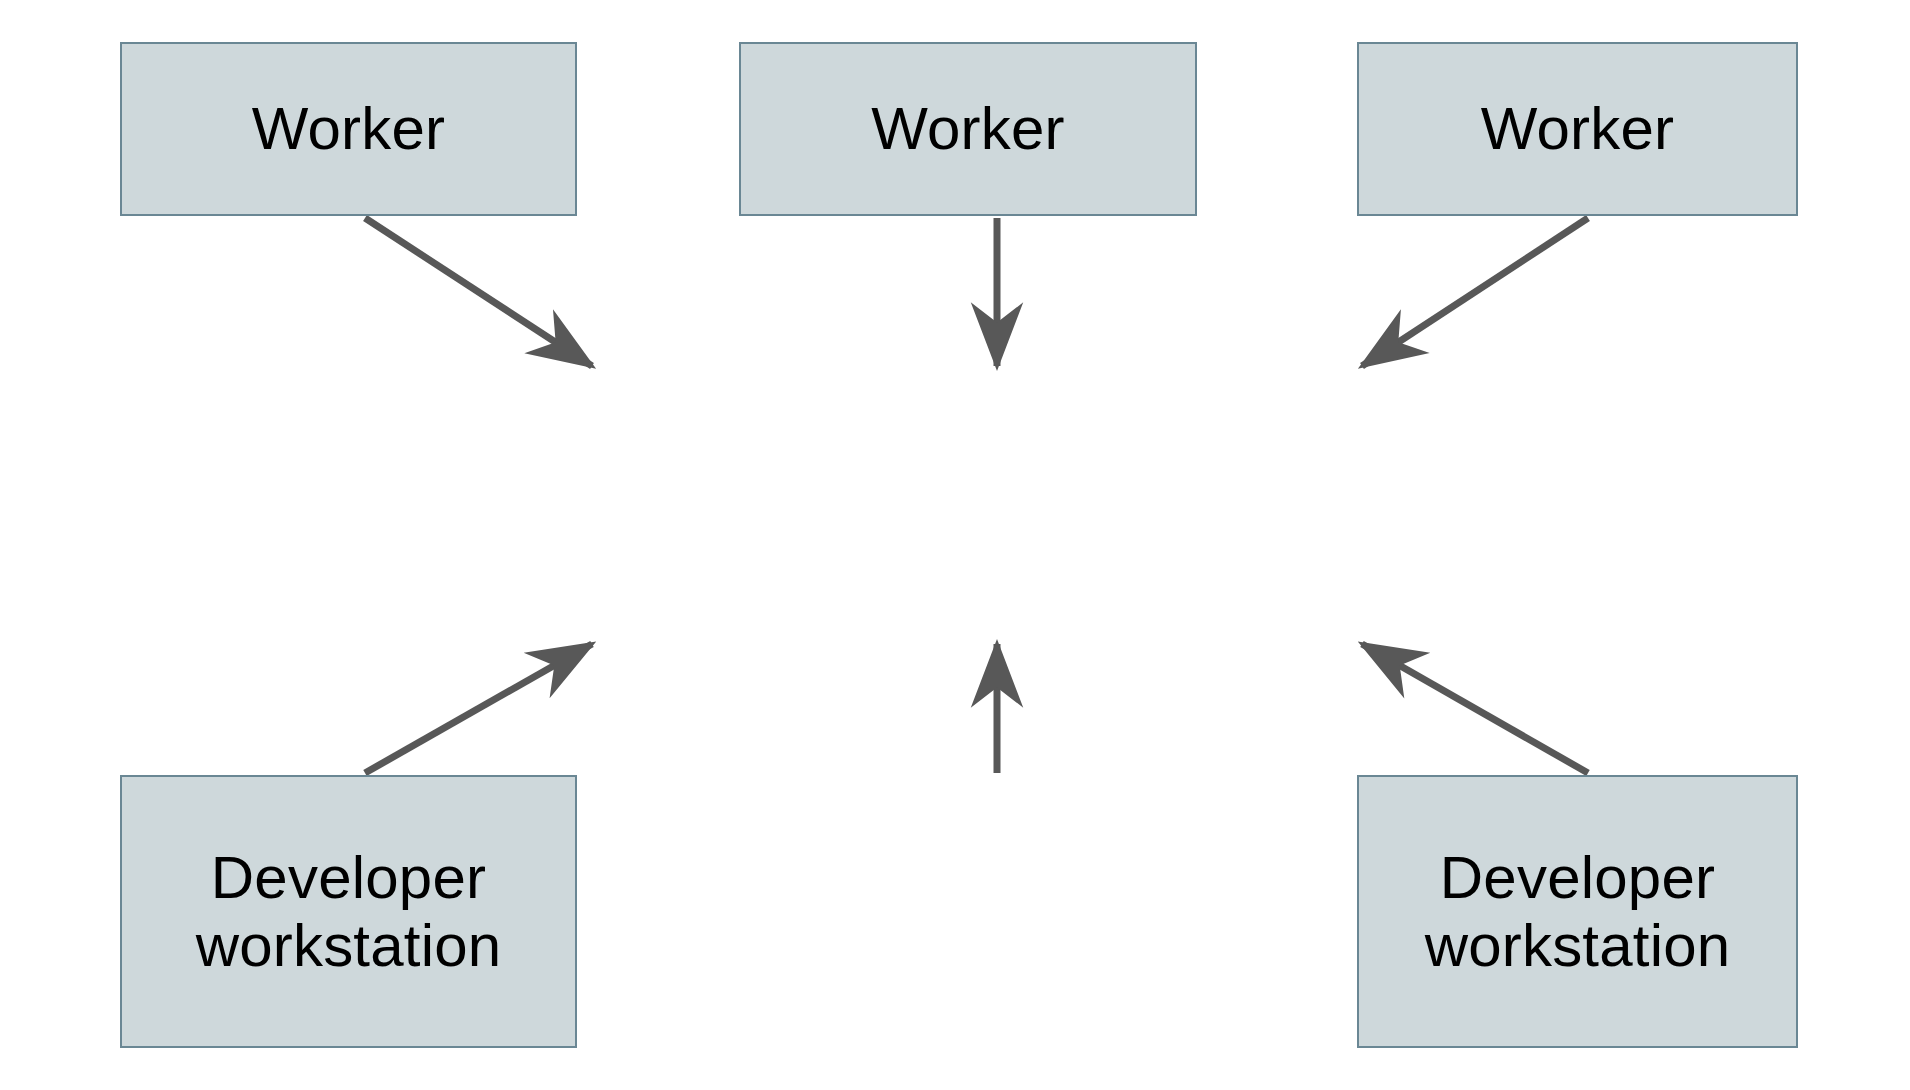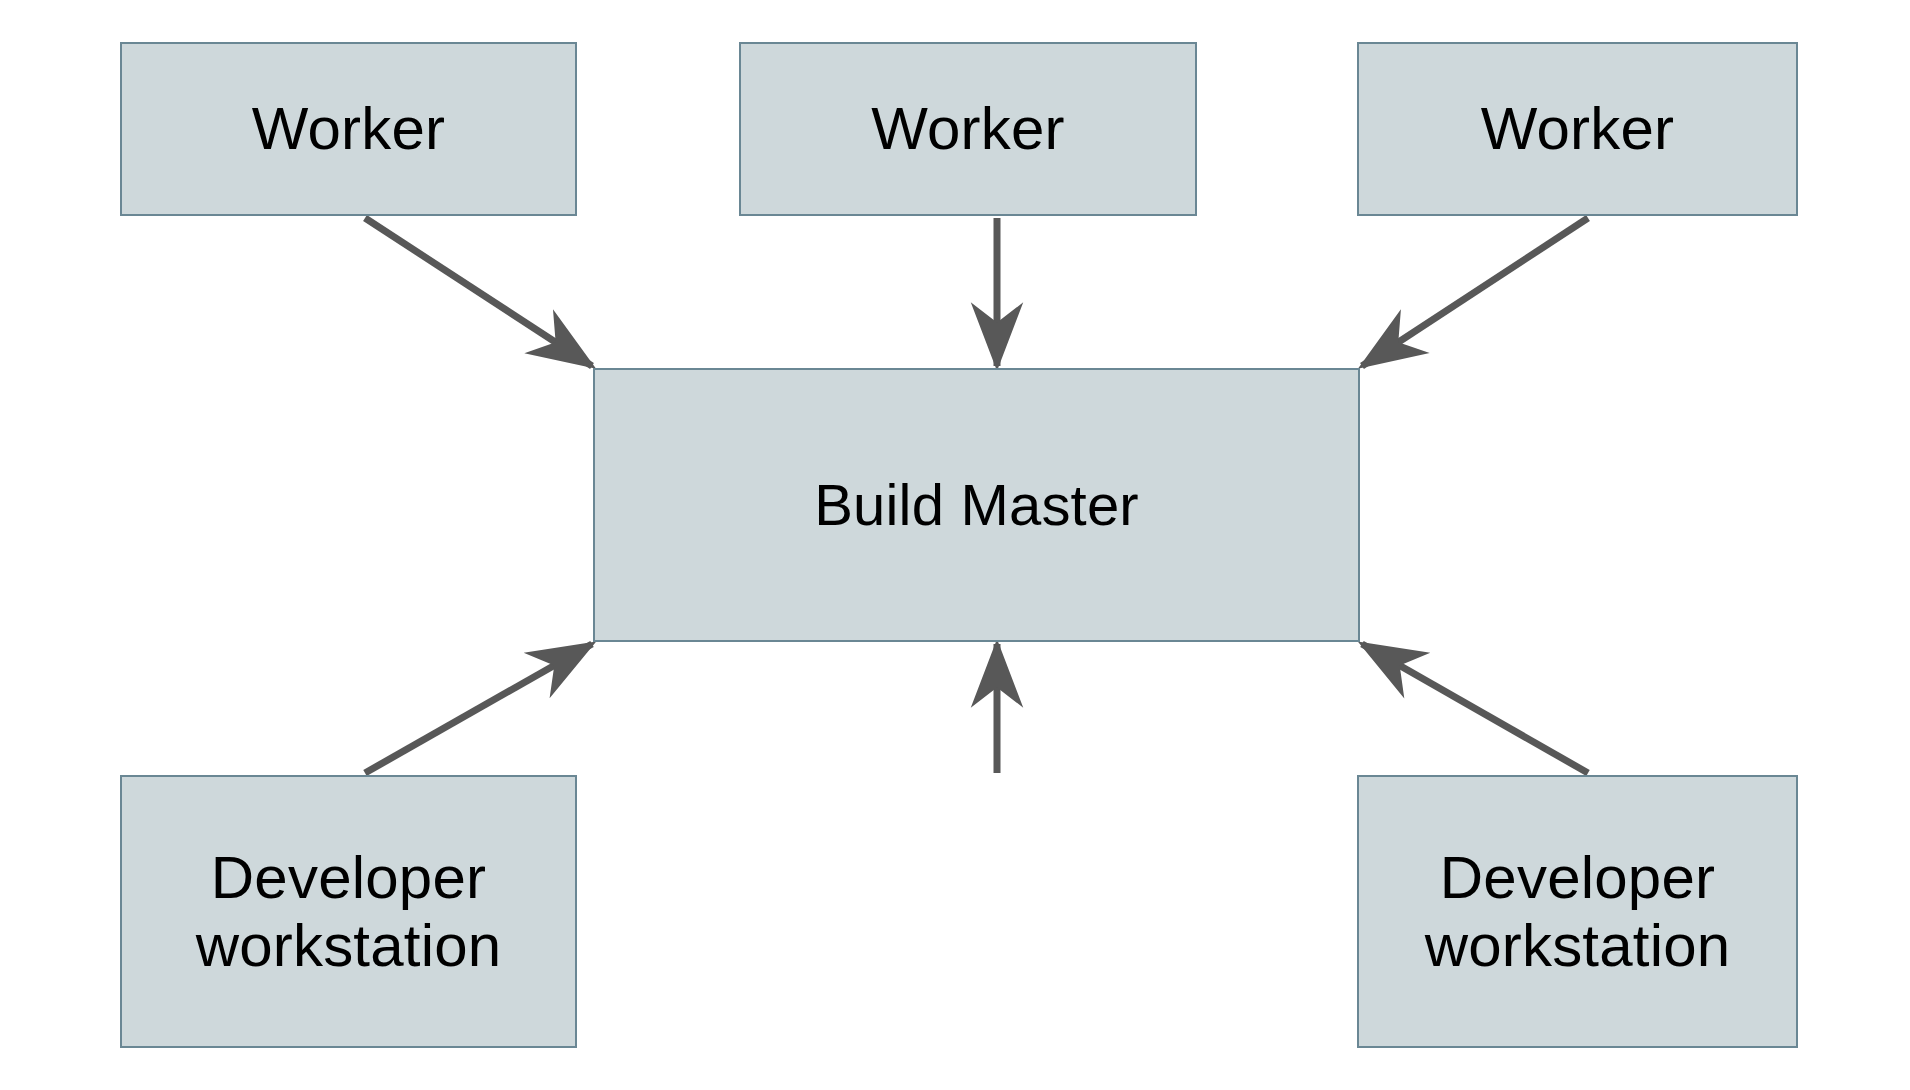--- a/index.html
+++ b/index.html
@@ -85,23 +85,20 @@
   </div>
 
   <div class="node n-worker-2">
     <span class="node-label">Worker</span>
   </div>
 
   <div class="node n-worker-3">
     <span class="node-label">Worker</span>
   </div>
 
-  <div class="node n-master">
-    <span class="node-label">Build Master</span>
-  </div>
 
   <div class="node n-devws-1">
     <span class="node-label">Developer
 workstation</span>
   </div>
 
 
   <div class="node n-devws-2">
     <span class="node-label">Developer
 workstation</span>

